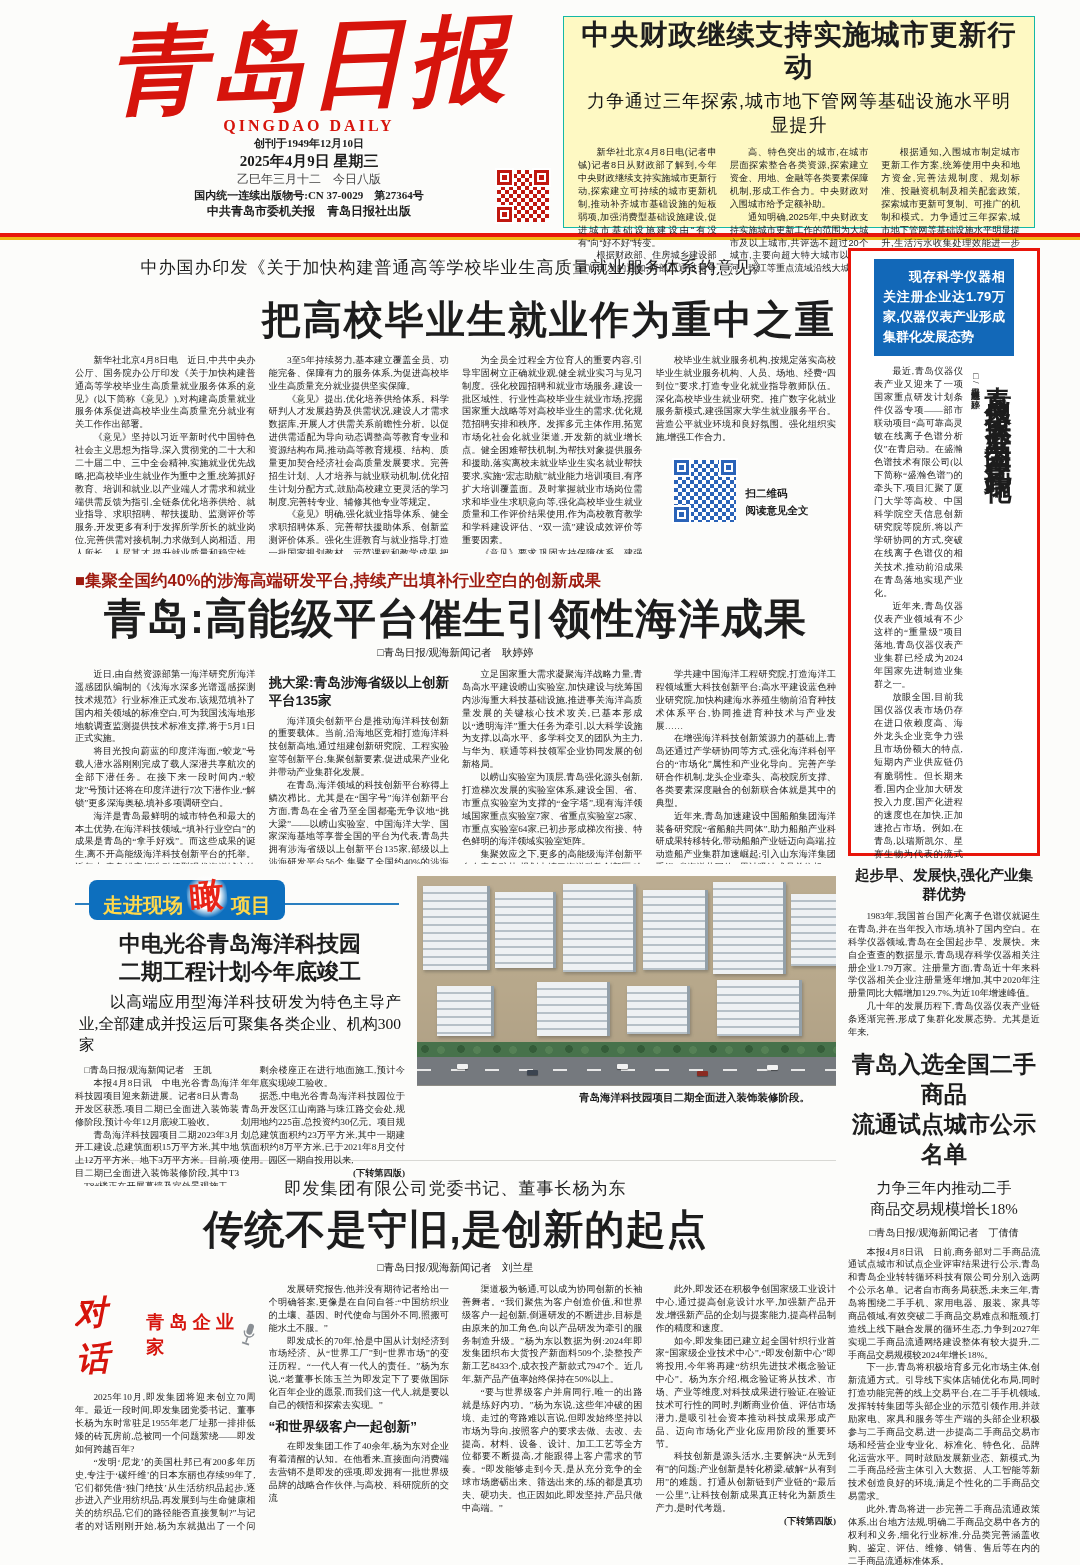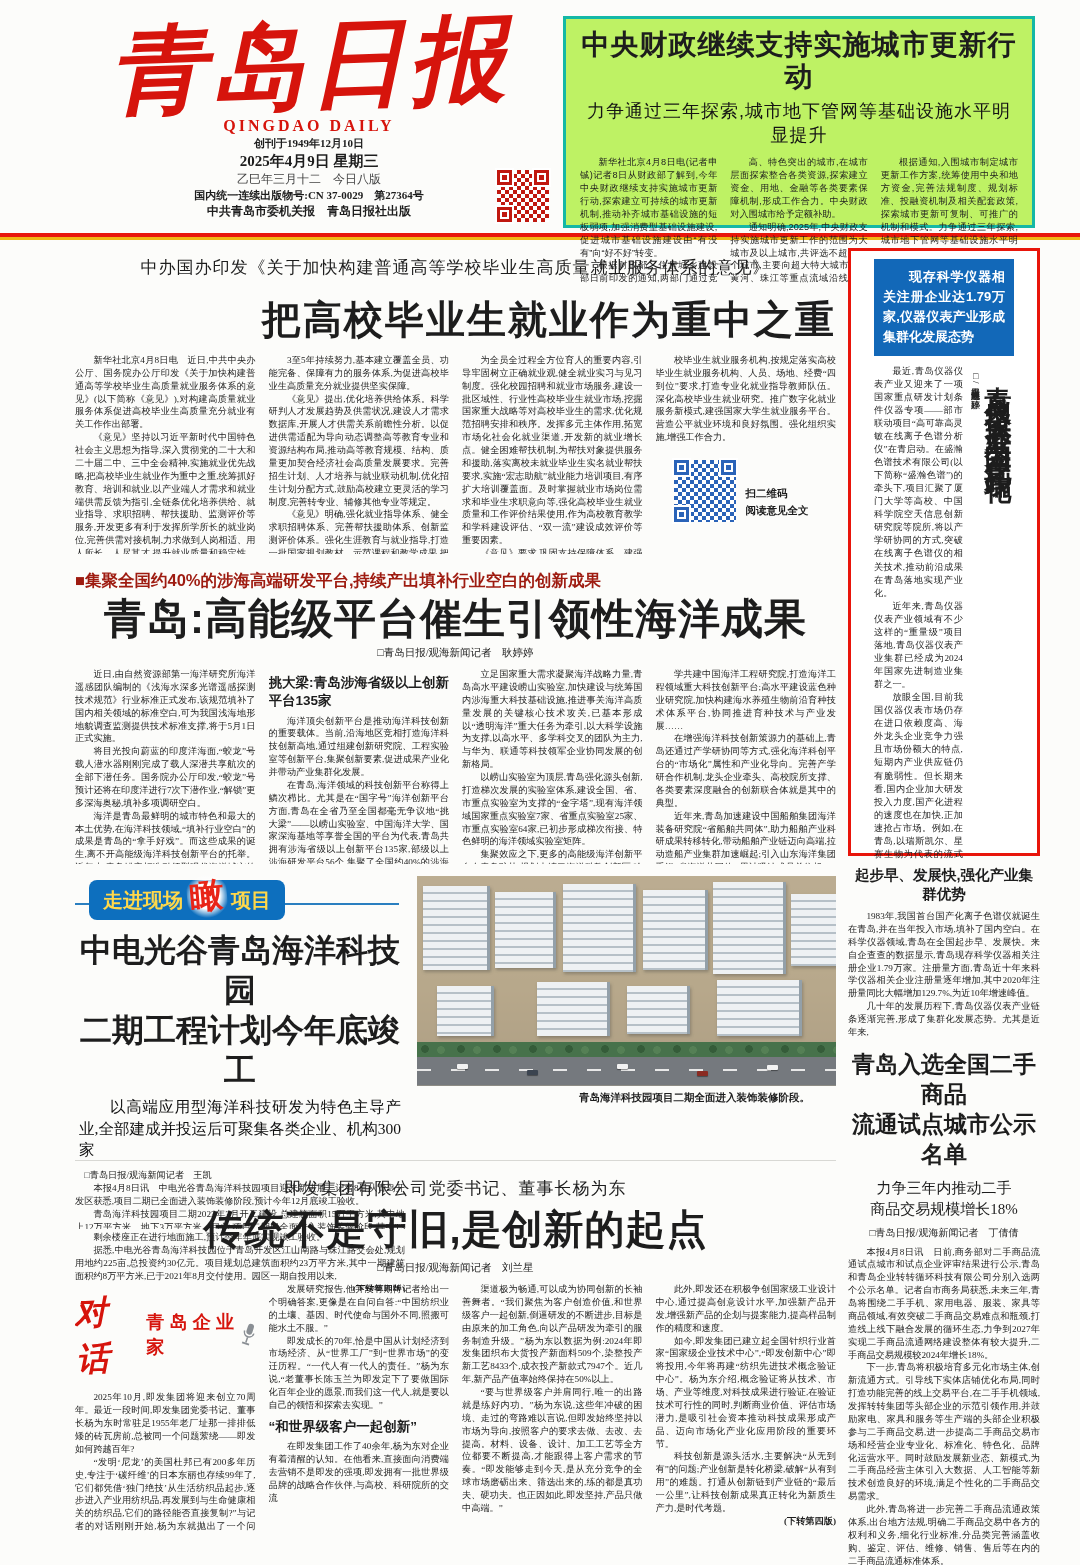--- a/index.html
+++ b/index.html
@@ -25,21 +25,21 @@
   .qr .f{position:absolute;width:15px;height:15px;border:3px solid;background:#fff;box-sizing:border-box;outline:2px solid #fff;}
   .qr .f::after{content:'';position:absolute;inset:2px;background:inherit;}
   .qr-red{width:52px;height:52px;background:conic-gradient(#c0180f 25%,#fff 0 50%,#c0180f 0 75%,#fff 0) 0 0/8px 8px;}
   .qr-red .f{border-color:#c0180f;}.qr-red .f::after{background:#c0180f;}
   .qr-blue{width:62px;height:62px;background:conic-gradient(#2a63b8 25%,#fff 0 50%,#2a63b8 0 75%,#fff 0) 0 0/8px 8px;}
   .qr-blue .f{border-color:#2a63b8;}.qr-blue .f::after{background:#2a63b8;}
   .f.tl{top:0;left:0;}.f.tr{top:0;right:0;}.f.bl{bottom:0;left:0;}
   .mast-qr{position:absolute;right:-6px;bottom:6px;}
 
   
-  .box-article{flex:1;margin-left:20px;border:3px solid #14b8a6;padding:10px 14px 8px;height:212px;box-sizing:border-box;background:#bef264;}
+  .box-article{flex:1;margin-left:20px;border:1px solid #14b8a6;padding:2px 14px 8px;height:212px;box-sizing:border-box;background:#fef9c3;}
   .box-hl{font-size:28px;font-weight:900;text-align:center;margin:0;letter-spacing:1px;line-height:1.15;}
   .box-sub{font-size:18px;font-weight:500;text-align:center;margin:6px 0 9px;letter-spacing:1px;color:#141414;}
   .cols{display:flex;gap:13px;}
   .col{flex:1;font-size:9.2px;line-height:1.4;text-align:justify;overflow:hidden;}
   .box-article .col{height:128px;}
 
   .rule-red{height:7px;margin-top:5px;background:linear-gradient(180deg,#e8150b 0 56%,#fdf6e8 56% 62%,#f0b414 62% 100%);}
 
   
   .content{display:flex;gap:12px;padding:8px 40px 0 75px;}
@@ -60,28 +60,28 @@
   .ocean-hl{font-size:42px;font-weight:900;text-align:center;margin:4px 0 2px;letter-spacing:1px;line-height:1.1;}
   .byline-center{text-align:center;font-size:10.5px;margin:4px 0 8px;}
   .ocean-cols{height:196px;overflow:hidden;}
   .col-subhead{font-size:13.5px;font-weight:800;margin:6px 0 4px;line-height:1.35;font-family:"Liberation Sans",sans-serif;}
 
   
   .lower-band{display:flex;gap:12px;margin-top:12px;height:272px;}
   .project-col{width:330px;flex:none;}
   .badge-row{position:relative;height:44px;margin:4px 0 6px;}
   .badge-row::before{content:'';position:absolute;left:0;right:6px;top:52%;height:2px;background:#2a7fc0;}
-  .badge{position:relative;display:inline-flex;align-items:center;gap:4px;margin-left:14px;
+  .badge{position:relative;display:inline-flex;align-items:flex-end;gap:4px;margin-left:14px;
          background:#0d6fbe;border-radius:8px;padding:1px 14px;height:40px;box-sizing:border-box;}
   .badge-txt{color:#ffd84a;font-weight:900;font-size:20px;}
   .badge-kan{color:#e82517;font-size:34px;font-weight:900;font-family:"Liberation Serif",serif;
              background:radial-gradient(circle,#ffffff 42%,rgba(255,255,255,0) 72%);padding:0 3px;margin-top:-8px;transform:rotate(-5deg);}
-  .project-hl{font-size:32px;font-weight:900;text-align:center;white-space:pre-line;line-height:1.25;margin:2px 0 6px;}
+  .project-hl{font-size:22px;font-weight:900;text-align:center;white-space:pre-line;line-height:1.25;margin:2px 0 6px;}
   .project-sub{font-size:15.5px;line-height:1.4;text-align:justify;text-indent:2em;margin:0 4px 8px;color:#101010;}
-  .project-cols{font-size:9.2px;height:122px;overflow:hidden;gap:2px;flex-direction:column;}
+  .project-cols{font-size:9.2px;height:122px;overflow:hidden;gap:2px;}
   .byline-p{text-indent:1em;font-weight:400;}
 
   .photo-wrap{flex:1;min-width:0;margin-top:8px;}
   .photo{position:relative;height:210px;overflow:hidden;background:linear-gradient(180deg,#d6d4c8 0,#c2bca9 55%,#a8a296 78%,#8d8c85 100%);}
   .b{position:absolute;background-image:repeating-linear-gradient(180deg,#eef1f3 0 6px,#b6c0c7 6px 8px);border-right:3px solid #93a0a9;box-shadow:1px 2px 3px rgba(60,60,60,.35);}
   .dirt{position:absolute;background:#b4a283;opacity:.8;}
   .trees{position:absolute;left:0;right:0;height:15px;background:#47724b;
          background-image:radial-gradient(circle 4px at 8px 7px,#355c39 90%,transparent),radial-gradient(circle 4px at 24px 8px,#558055 90%,transparent);background-size:36px 15px;}
   .road{position:absolute;left:0;right:0;height:28px;background:#75797e;}
   .road::after{content:'';position:absolute;left:0;right:0;top:12px;height:2px;
@@ -200,21 +200,21 @@
         </div>
       </article>
 
       <article>
         <div class="ocean-kicker sans">■集聚全国约40%的涉海高端研发平台,持续产出填补行业空白的创新成果</div>
         <h1 class="ocean-hl hl-sans">青岛:高能级平台催生引领性海洋成果</h1>
         <div class="byline-center">□青岛日报/观海新闻记者　耿婷婷</div>
         <div class="cols ocean-cols">
           <div class="col">
               <p>近日,由自然资源部第一海洋研究所海洋遥感团队编制的《浅海水深多光谱遥感探测技术规范》行业标准正式发布,该规范填补了国内相关领域的标准空白,可为我国浅海地形地貌调查监测提供技术标准支撑,将于5月1日正式实施。</p>
-              <p>将目光投向蔚蓝的印度洋海面,“蛟龙”号载人潜水器刚刚完成了载人深潜共享航次的全部下潜任务。国务院办公厅印发,“蛟龙”号预计还将在印度洋进行7次下潜作业,“解锁”更多深海奥秘,填补多项调研空白。</p>
+              <p>将目光投向蔚蓝的印度洋海面,“蛟龙”号载人潜水器刚刚完成了载人深潜共享航次的全部下潜任务。在接下来一段时间内,“蛟龙”号预计还将在印度洋进行7次下潜作业,“解锁”更多深海奥秘,填补多项调研空白。</p>
               <p>海洋是青岛最鲜明的城市特色和最大的本土优势,在海洋科技领域,“填补行业空白”的成果是青岛的“拿手好戏”。而这些成果的诞生,离不开高能级海洋科技创新平台的托举。近年来,青岛锚定打造引领型现代海洋城市的目标,加快布局高能级创新平台建设,以平台汇人才、产成果、促转化,一个具有全球影响力的海洋科技创新高地正加速隆起。</p>
             </div>
           <div class="col">
               <h3 class="col-subhead">挑大梁:青岛涉海省级以上创新平台135家</h3>
               <p>海洋顶尖创新平台是推动海洋科技创新的重要载体。当前,沿海地区竞相打造海洋科技创新高地,通过组建创新研究院、工程实验室等创新平台,集聚创新要素,促进成果产业化并带动产业集群化发展。</p>
               <p>在青岛,海洋领域的科技创新平台称得上鳞次栉比。尤其是在“国字号”海洋创新平台方面,青岛在全省乃至全国都毫无争议地“挑大梁”——以崂山实验室、中国海洋大学、国家深海基地等享誉全国的平台为代表,青岛共拥有涉海省级以上创新平台135家,部级以上涉海研发平台56个,集聚了全国约40%的涉海高端研发平台,涉海重大科技基础设施10个。它们是青岛作为海洋城市繁荣强大的标志,更是未</p>
             </div>
           <div class="col">
               <p>立足国家重大需求凝聚海洋战略力量,青岛高水平建设崂山实验室,加快建设与统筹国内涉海重大科技基础设施,推进事关海洋高质量发展的关键核心技术攻关,已基本形成以“透明海洋”重大任务为牵引,以大科学设施为支撑,以高水平、多学科交叉的团队为主力,与华为、联通等科技领军企业协同发展的创新格局。</p>
               <p>以崂山实验室为顶层,青岛强化源头创新,打造梯次发展的实验室体系,建设全国、省、市重点实验室为支撑的“金字塔”,现有海洋领域国家重点实验室7家、省重点实验室25家、市重点实验室64家,已初步形成梯次衔接、特色鲜明的海洋领域实验室矩阵。</p>

